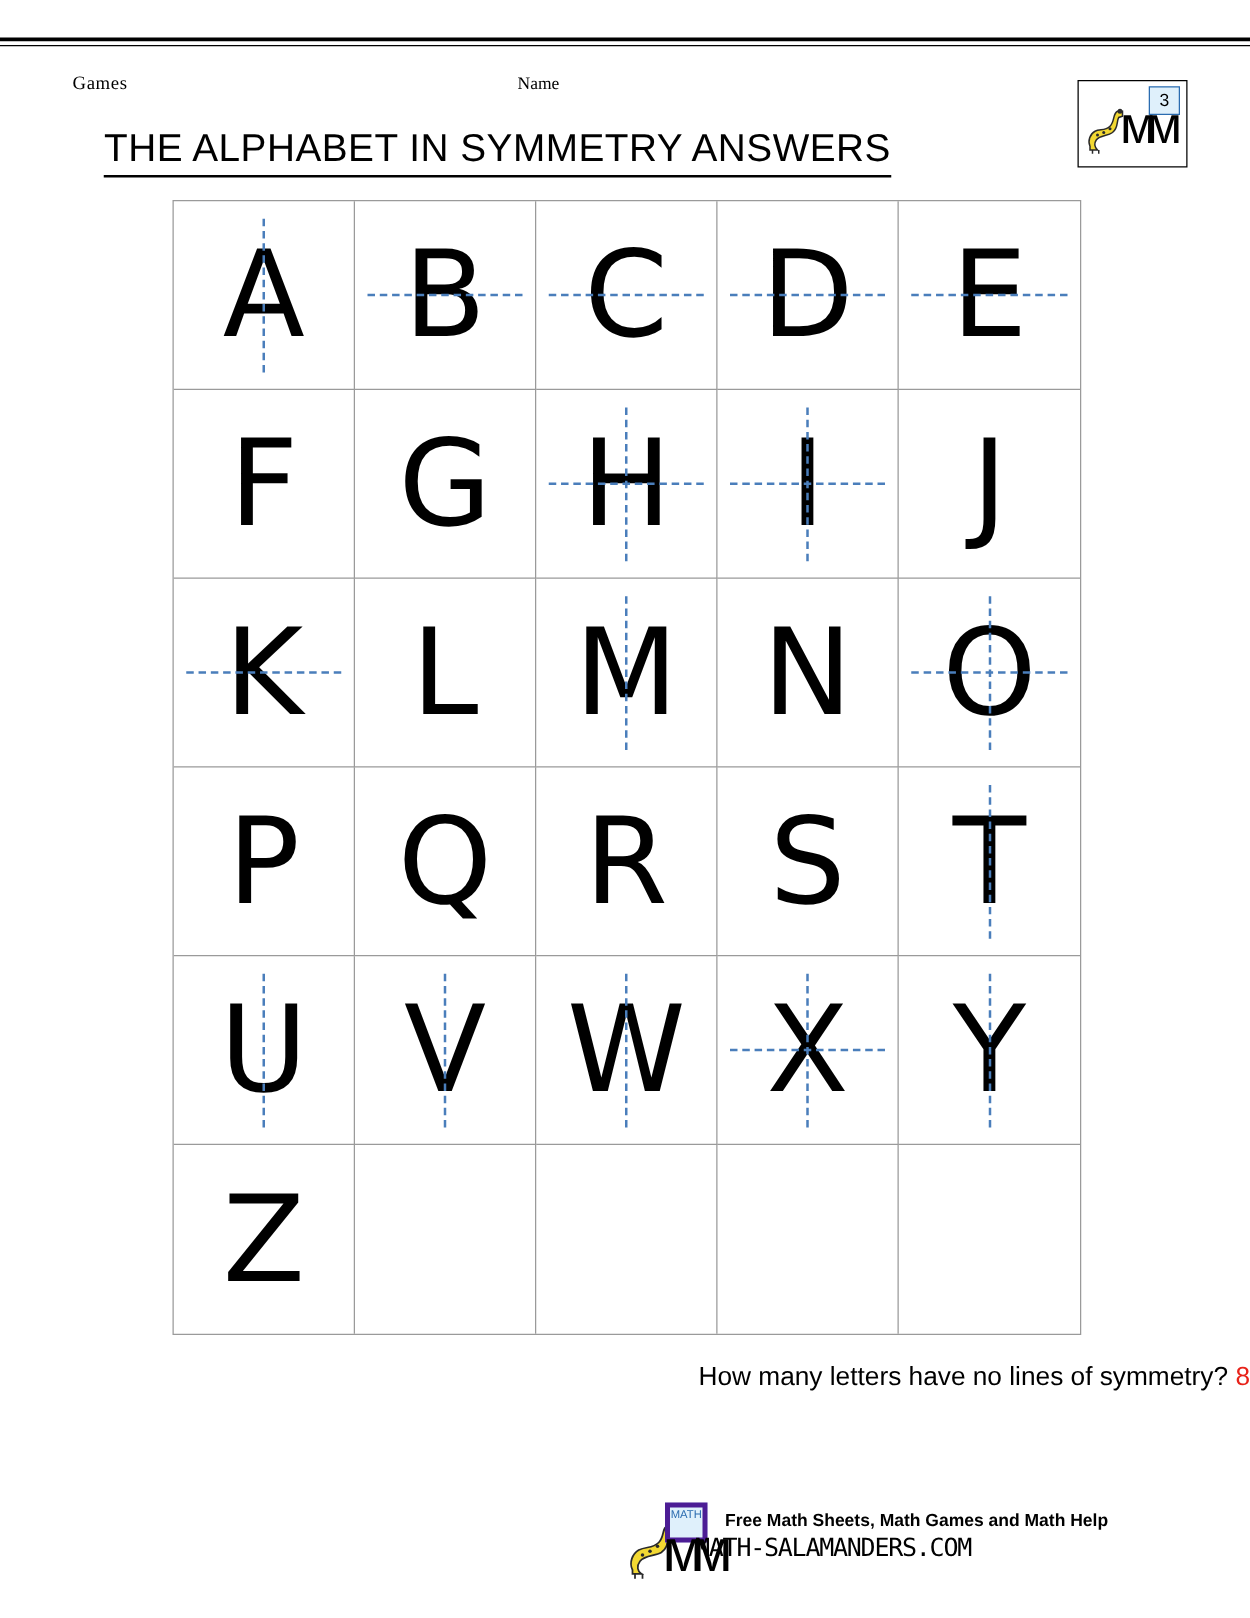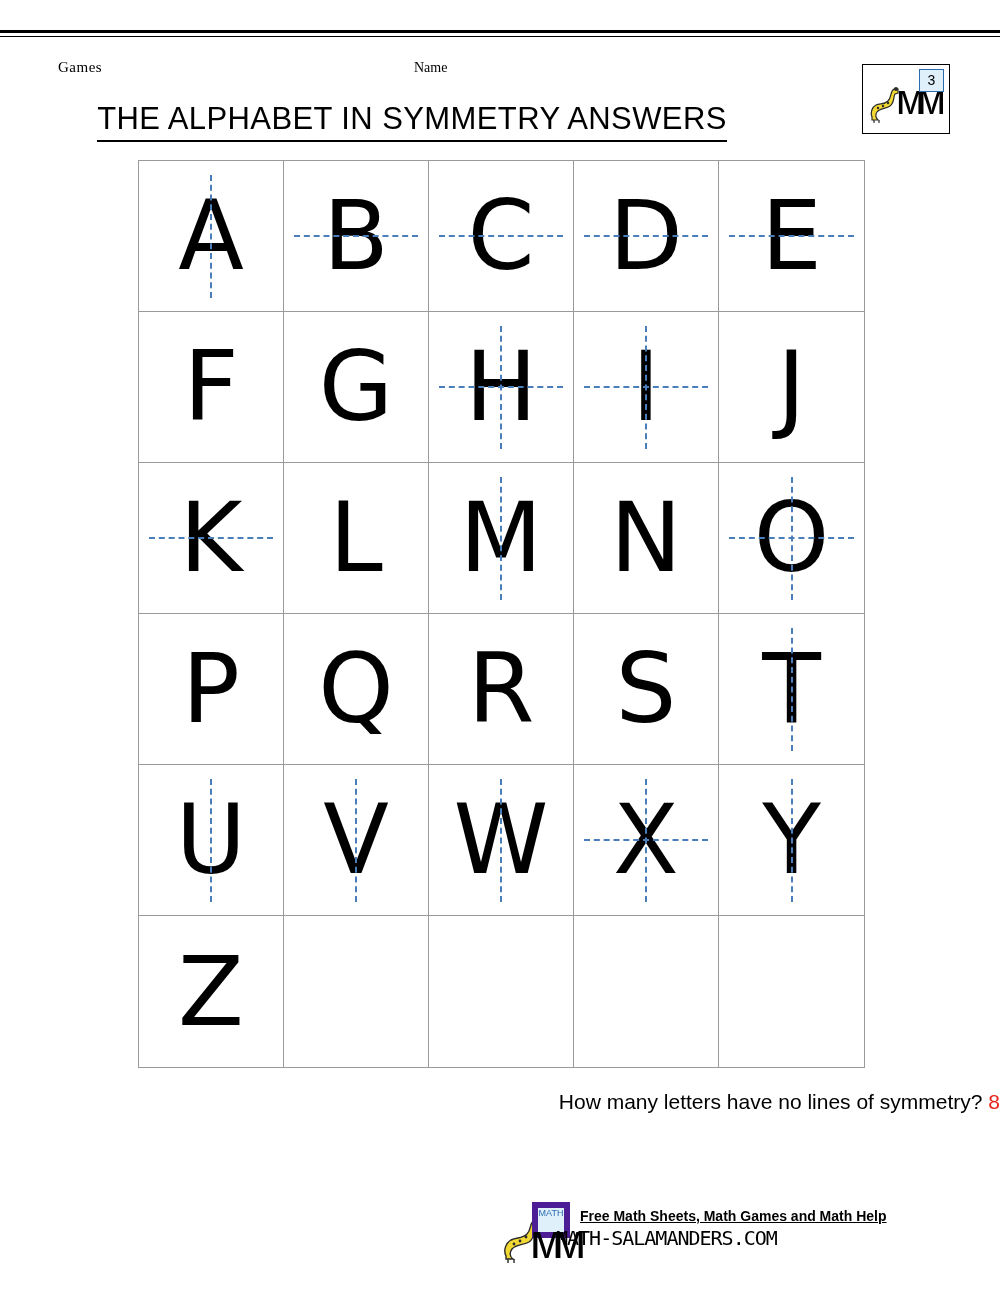--- a/index.html
+++ b/index.html
@@ -47,21 +47,20 @@
     font-size: 14px;
   }
   .title {
     position: absolute;
     left: 0;
     top: 101px;
     width: 796px;
     text-align: center;
     font-size: 31px;
     letter-spacing: 0.4px;
-    margin-left: 14px;
   }
   .title span {
     border-bottom: 2px solid #000;
     padding-bottom: 4px;
   }
   
   .logo-box {
     position: absolute;
     left: 862px;
     top: 64px;
@@ -185,21 +184,21 @@
     top: 6px;
     width: 46px;
     height: 58px;
   }
   .footer-grade {
     position: absolute;
     left: 32px;
     top: 2px;
     width: 26px;
     height: 24px;
-    border: 6px solid #4c1d95;
+    border: 4px solid #4c1d95;
     background: #dff0fb;
     font-size: 9px;
     line-height: 11px;
     text-align: center;
     color: #2b6cb0;
   }
   .footer-mm {
     position: absolute;
     left: 30px;
     top: 18px;
@@ -207,21 +206,20 @@
     letter-spacing: -10px;
     line-height: 48px;
   }
   .footer-tag {
     position: absolute;
     left: 80px;
     top: 8px;
     font-size: 14px;
     font-weight: bold;
     white-space: nowrap;
-    text-decoration: underline;
   }
   .footer-url {
     position: absolute;
     left: 56px;
     top: 26px;
     font-size: 20px;
     font-family: "DejaVu Sans Mono", monospace;
     letter-spacing: -1px;
     white-space: nowrap;
   }

